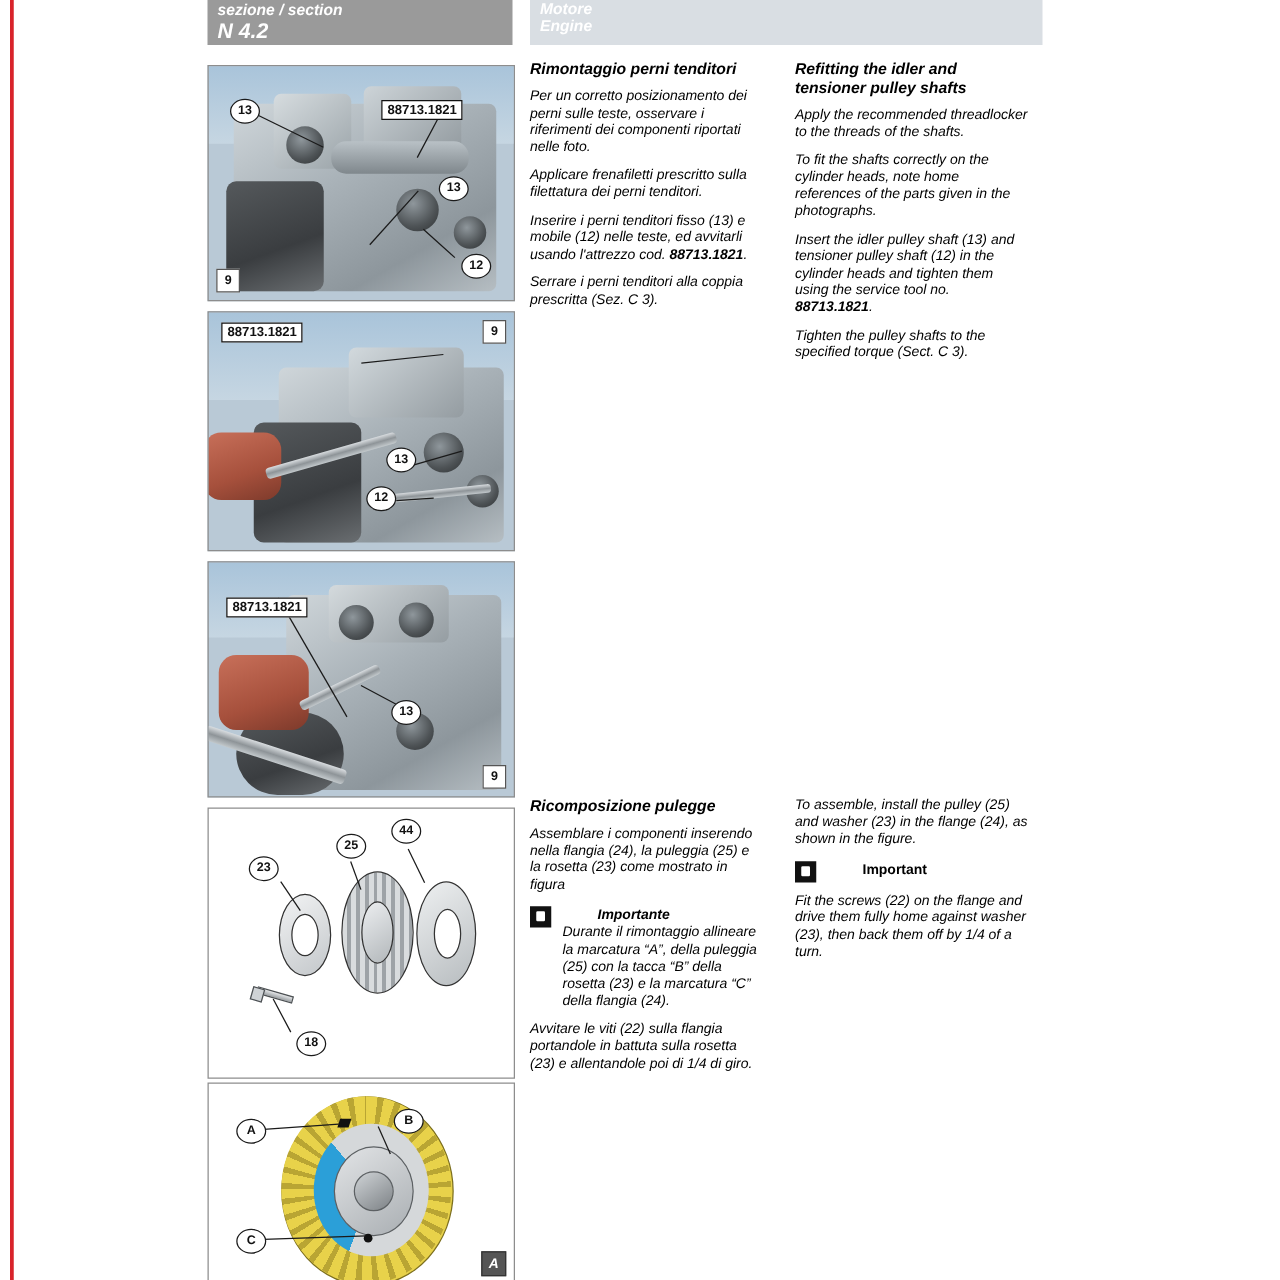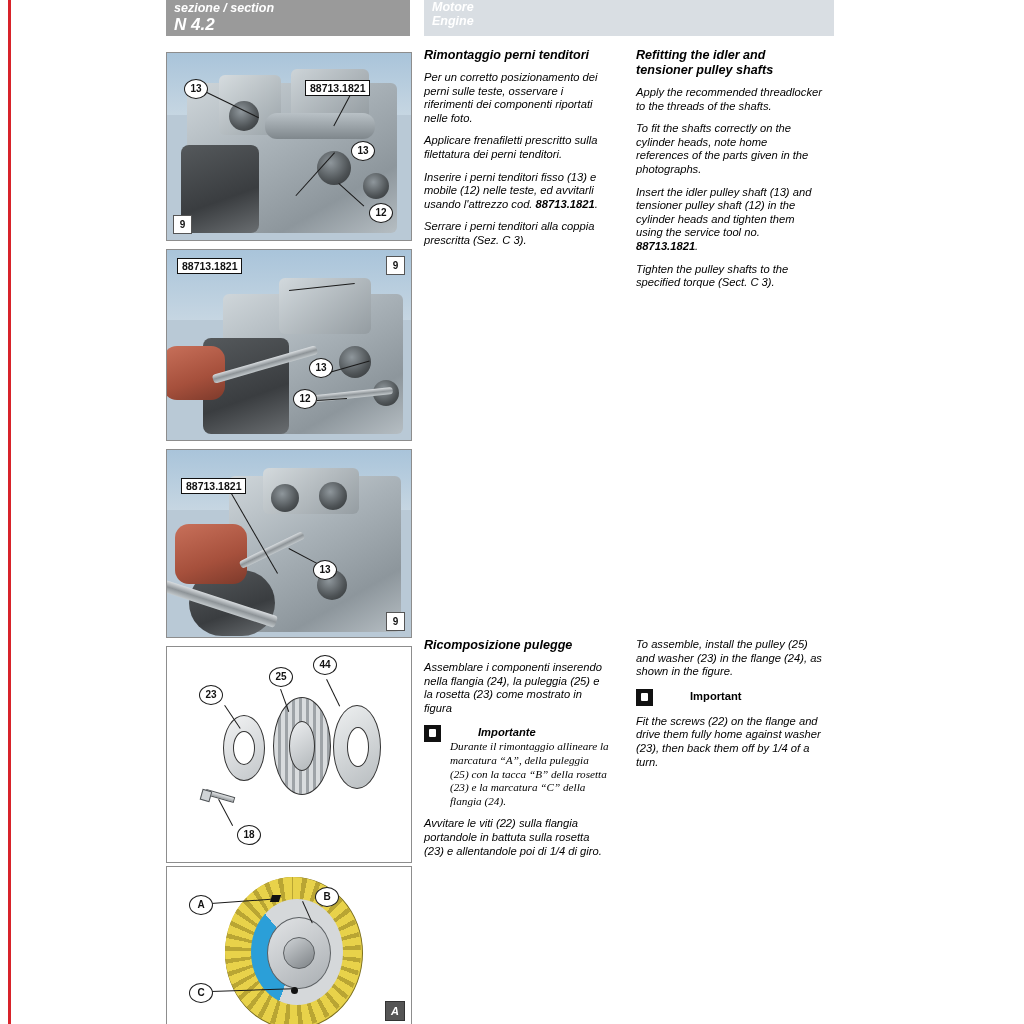--- a/index.html
+++ b/index.html
@@ -184,21 +184,20 @@
   .note .ttl {
     font-weight: bold;
     font-style: italic;
     display: block;
     line-height: 16px;
     margin-left: 28px;
   }
   .note .bdy {
     font-style: italic;
     display: block;
-    font-family: Liberation Serif, serif;
   }
   .note-en .ttl { font-style: normal; }
 
   
   .engine-mass {
     position: absolute;
     background: linear-gradient(150deg,#cfd6da 0%,#a9b2b8 40%,#8d969c 75%,#b6bec3 100%);
     border-radius: 6px;
   }
   .engine-dark {

